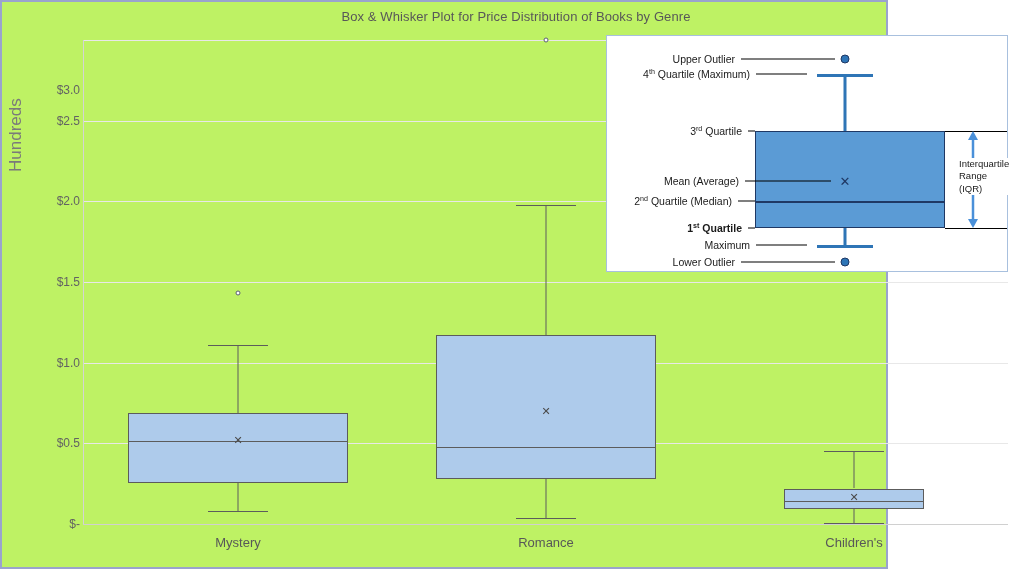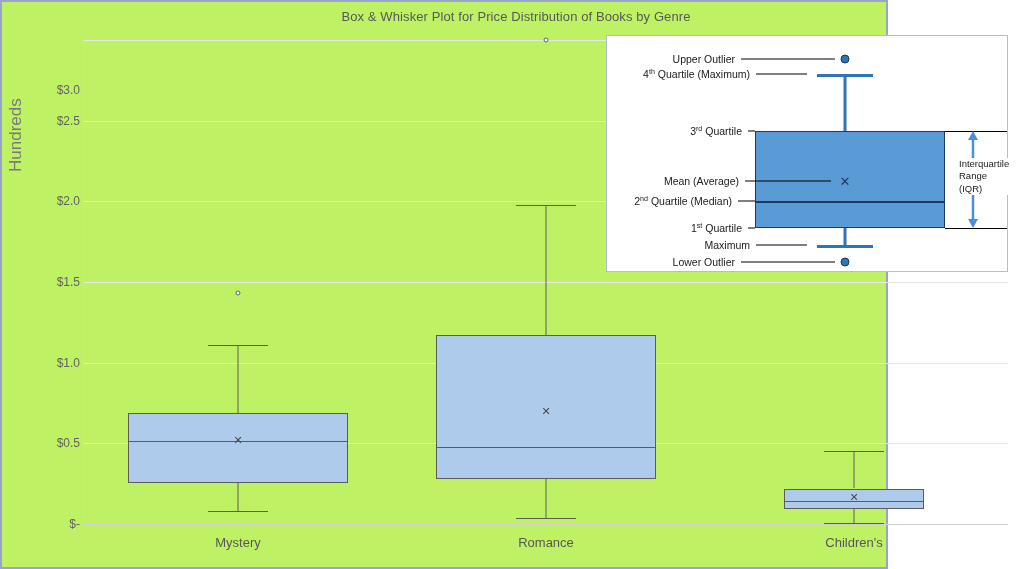--- a/index.html
+++ b/index.html
@@ -205,21 +205,21 @@
       <div class="lg-label" style="top: 23px; right: 272px;">Upper Outlier</div>
       <div class="lg-leader" style="top: 23px; left: 134px; width: 94px;"></div>
       <div class="lg-label" style="top: 38px; right: 257px;">4<span class="sup">th</span> Quartile (Maximum)</div>
       <div class="lg-leader" style="top: 38px; left: 149px; width: 51px;"></div>
       <div class="lg-label" style="top: 95px; right: 265px;">3<span class="sup">rd</span> Quartile</div>
       <div class="lg-leader" style="top: 95px; left: 141px; width: 7px;"></div>
       <div class="lg-label" style="top: 145px; right: 268px;">Mean (Average)</div>
       <div class="lg-leader" style="top: 145px; left: 138px; width: 86px;"></div>
       <div class="lg-label" style="top: 165px; right: 275px; margin-left: 39px;">2<span class="sup">nd</span> Quartile  (Median)</div>
       <div class="lg-leader" style="top: 165px; left: 131px; width: 17px;"></div>
-      <div class="lg-label" style="top: 192px; right: 265px;">1<span class="sup">st</span> Quartile</div>
+      <div class="lg-label" style="top: 192px; right: 265px; font-weight: bold;">1<span class="sup">st</span> Quartile</div>
       <div class="lg-leader" style="top: 192px; left: 141px; width: 7px;"></div>
       <div class="lg-label" style="top: 209px; right: 257px;">Maximum</div>
       <div class="lg-leader" style="top: 209px; left: 149px; width: 51px;"></div>
       <div class="lg-label" style="top: 226px; right: 272px; text-align: right;">Lower Outlier</div>
       <div class="lg-leader" style="top: 226px; left: 134px; width: 94px;"></div>
       <div class="lg-iqr-tick" style="top: 95px; left: 338px; width: 62px;"></div>
       <div class="lg-iqr-tick" style="top: 192px; left: 338px; width: 62px;"></div>
       <svg width="20" height="97" style="position: absolute; left: 356px; top: 95px;">
         <line x1="10" y1="6" x2="10" y2="91" stroke="#4a90d9" stroke-width="2.5"></line>
         <polygon points="10,0 5,9 15,9" fill="#4a90d9"></polygon>

